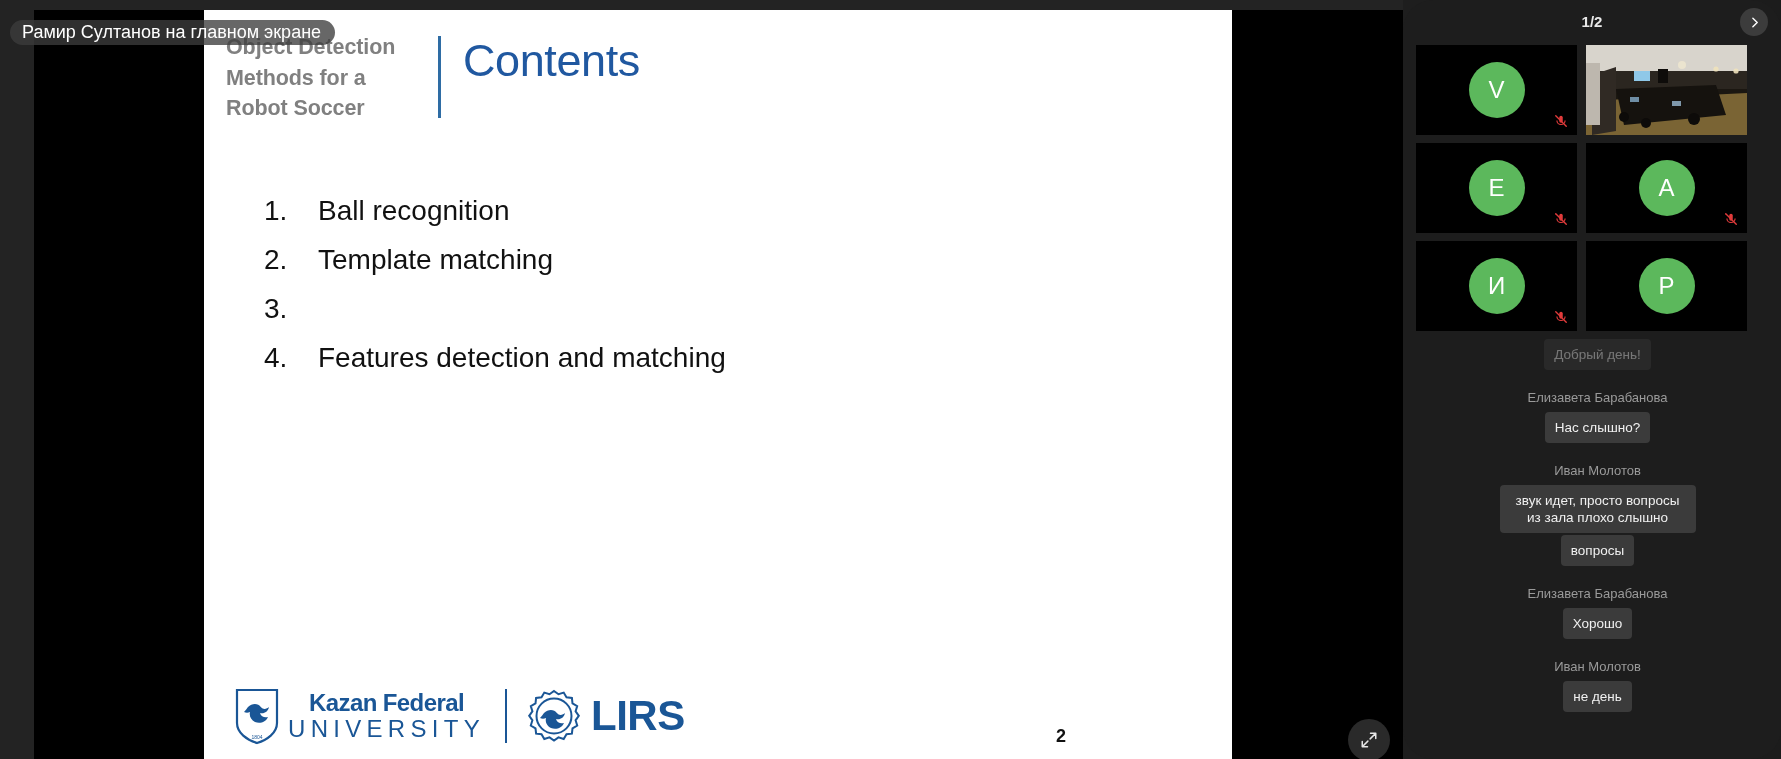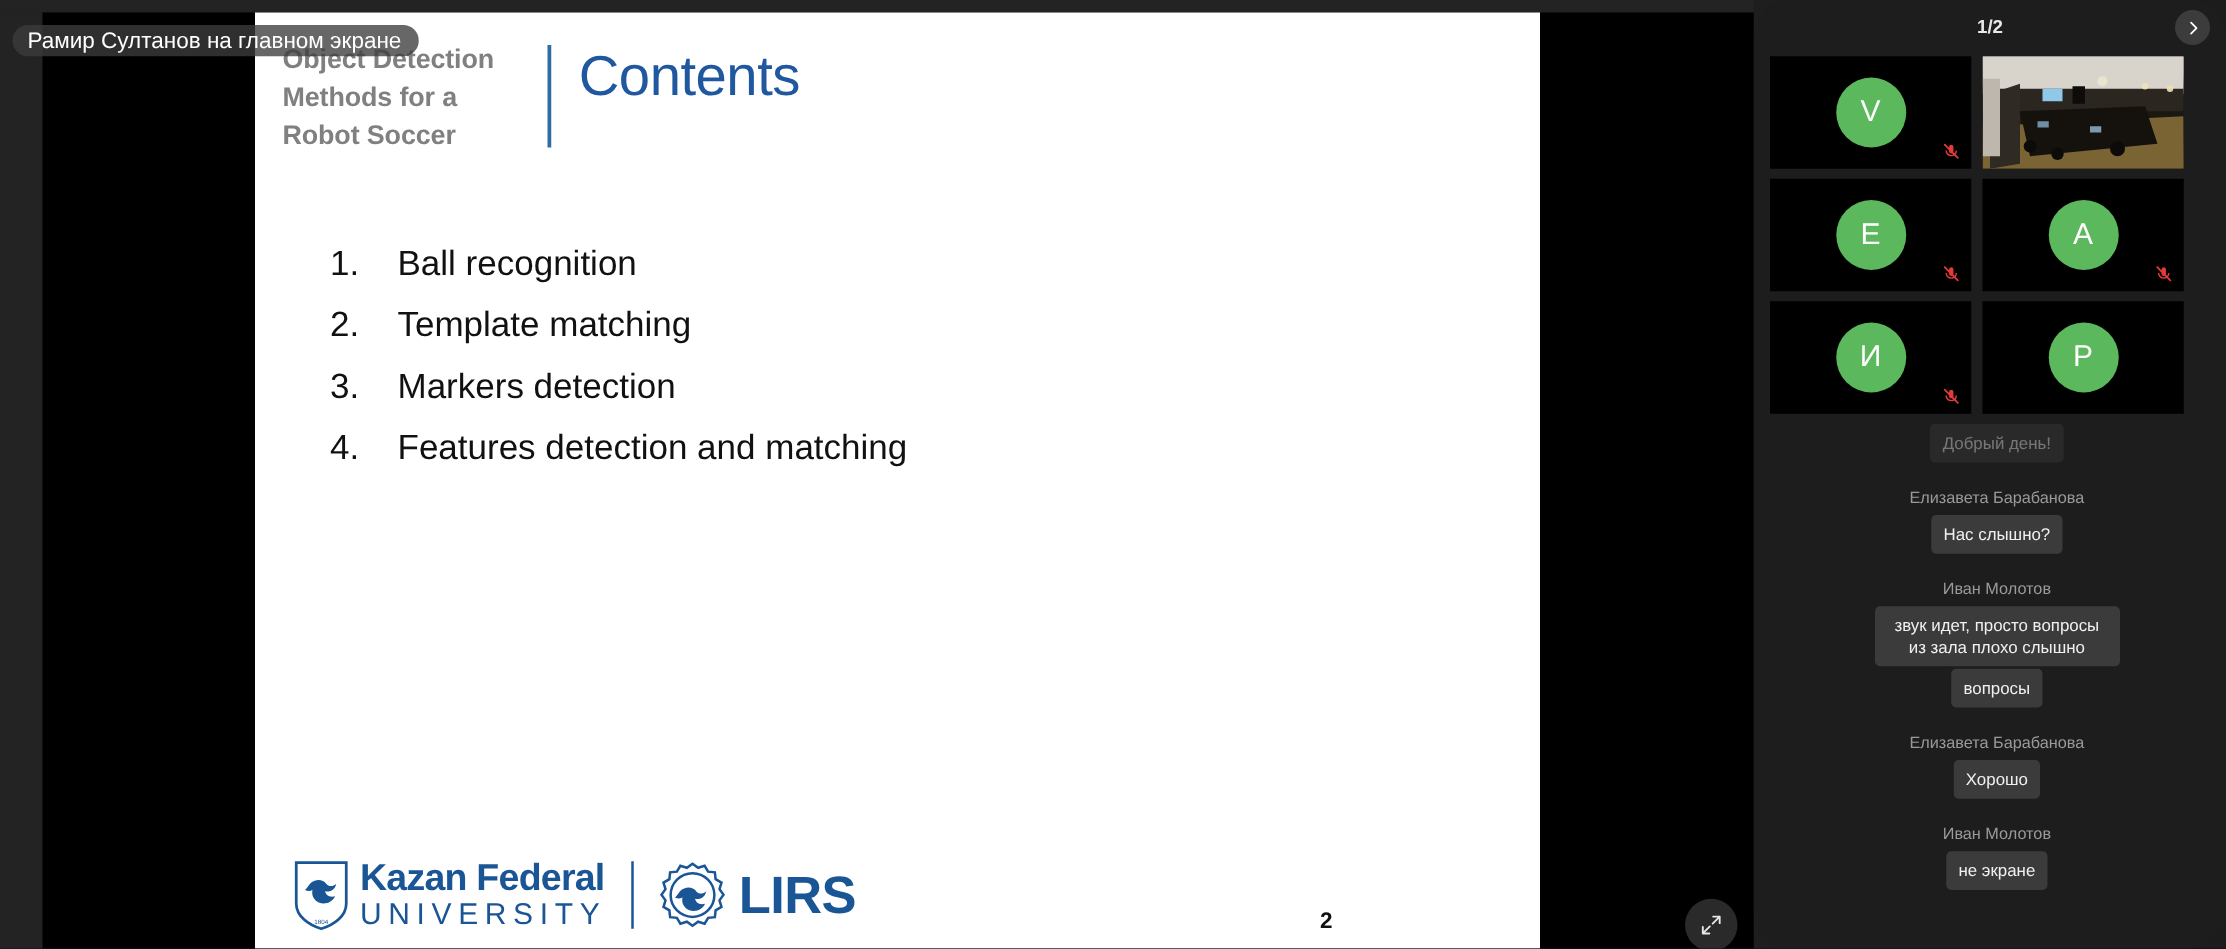--- a/index.html
+++ b/index.html
@@ -95,22 +95,23 @@
   
   .slide-footer {
     position: absolute;
     left: 30px; bottom: 8px;
     display: flex; align-items: center;
     height: 70px;
   }
   .kfu-crest { width: 46px; height: 58px; margin-right: 8px; }
   .kfu-text { line-height: 1; }
   .kfu-line1 {
-    font-size: 30px; font-weight: 700; color: #1a5696;
+    font-size: 24px; font-weight: 700; color: #1a5696;
     letter-spacing: -0.6px;
+    text-align: center;
   }
   .kfu-line2 {
     font-size: 24px; font-weight: 400; color: #1a5696;
     letter-spacing: 5.3px; margin-top: 2px;
   }
   .logo-div {
     width: 2px; height: 54px; background: #1a5696;
     margin: 0 20px;
   }
   .lirs-gear { width: 54px; height: 54px; margin-right: 10px; }
@@ -272,21 +273,20 @@
         <li>
           <span class="num">1.</span>
           <span>Ball recognition</span>
         </li>
         <li>
           <span class="num">2.</span>
           <span>Template matching</span>
         </li>
         <li>
           <span class="num">3.</span>
-          <span>Markers detection</span>
         </li>
         <li>
           <span class="num">4.</span>
           <span>Features detection and matching</span>
         </li>
       </ol>
 
       <div class="slide-footer">
 
         <svg class="kfu-crest" viewBox="0 0 46 58">
@@ -436,20 +436,20 @@
       <div>
         <div class="chat-author">Елизавета Барабанова</div>
         <div class="bubble-row">
           <span class="bubble">Хорошо</span>
         </div>
       </div>
 
       <div>
         <div class="chat-author">Иван Молотов</div>
         <div class="bubble-row">
-          <span class="bubble">не экране</span>
+          <span class="bubble">не день</span>
         </div>
       </div>
 
     </div>
   </div>
 
 </div>
 
 </body></html>

